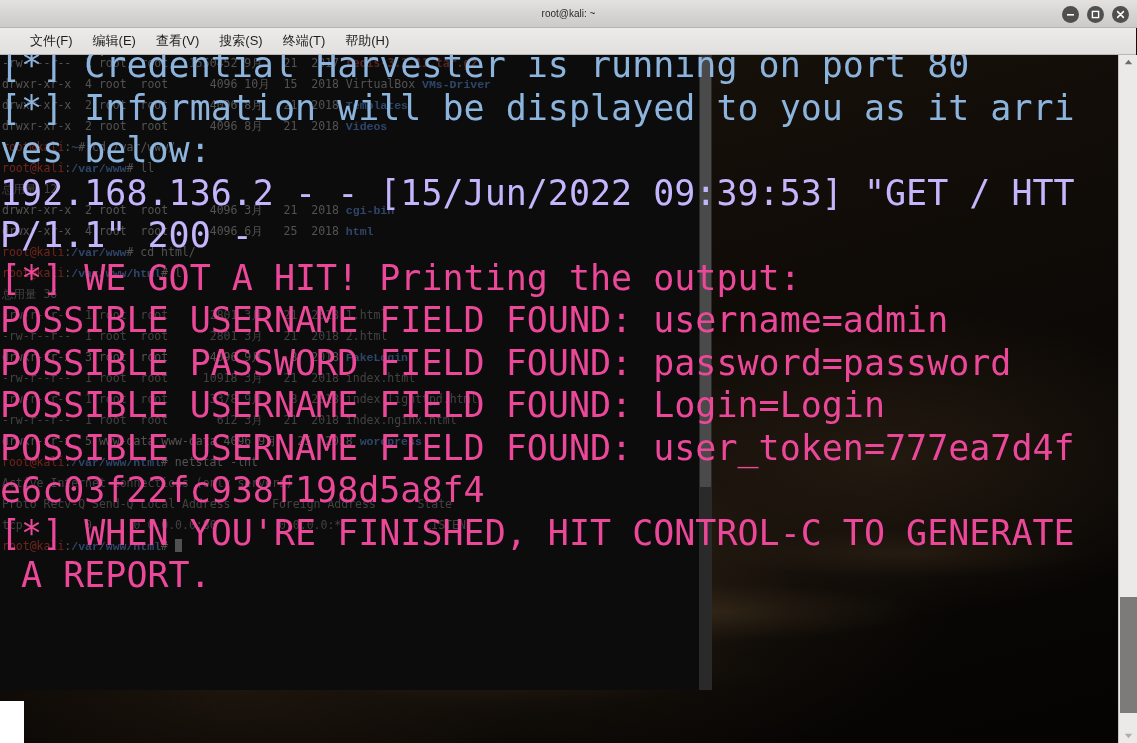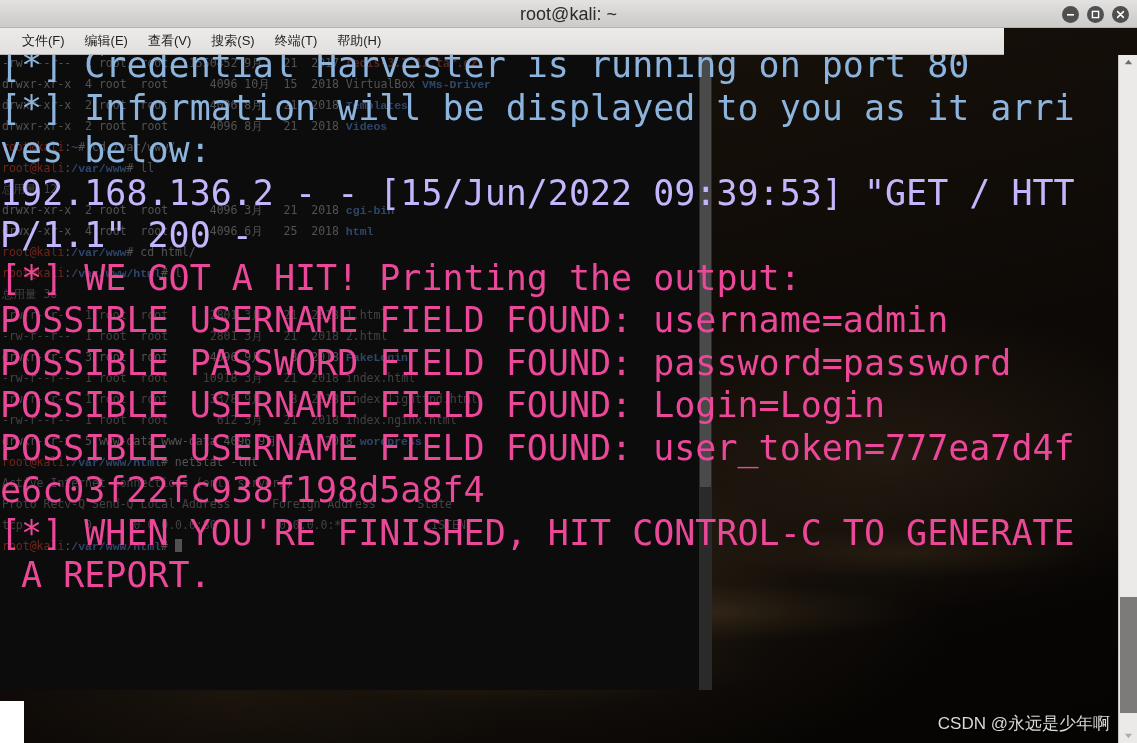--- a/index.html
+++ b/index.html
@@ -53,21 +53,21 @@
     width: 1137px;
     height: 28px;
     background: linear-gradient(180deg, #e4e2e0 0%, #d6d4d2 55%, #cdcbc9 100%);
     border-bottom: 1px solid #b6b4b2;
   }
   #title-text {
     position: absolute;
     left: 0; right: 0; top: 0;
     line-height: 28px;
     text-align: center;
-    font-size: 18px;
+    font-size: 10px;
     color: #2b2b2b;
     font-family: "Liberation Sans", sans-serif;
   }
   #win-controls {
     position: absolute;
     right: 8px; top: 0;
     height: 28px;
     display: flex;
     align-items: center;
     gap: 8px;
@@ -82,27 +82,27 @@
     justify-content: center;
     font-size: 11px;
     line-height: 1;
     cursor: pointer;
   }
   .win-btn svg { display: block; }
 
   #menubar {
     position: absolute;
     left: 0; top: 28px;
-    width: 1004px;
+    width: 1136px;
     height: 27px;
     background: linear-gradient(180deg, #ecebe9 0%, #e2e0de 100%);
     border-bottom: 1px solid #b9b7b5;
     display: flex;
     align-items: center;
-    padding-left: 12px;
+    padding-left: 20px;
   }
   .menu-item {
     font-size: 13px;
     color: #1e1e1e;
     padding: 3px 10px;
     cursor: pointer;
     white-space: nowrap;
     font-family: "Liberation Sans", sans-serif;
   }
 
@@ -287,15 +287,14 @@
     <div id="right-thumb"></div>
     <div class="strip-arrow" id="strip-arrow-down">
       <svg width="9" height="6" viewBox="0 0 9 6">
           <path d="M4.5 5.2 L0.8 0.8 L8.2 0.8 Z" fill="#b0aeac"></path>
         </svg>
     </div>
   </div>
 
   <div id="task-fragment"></div>
 
-  <div id="watermark">CSDN @永远是少年啊</div>
 
 </div>
 
 </body></html>

